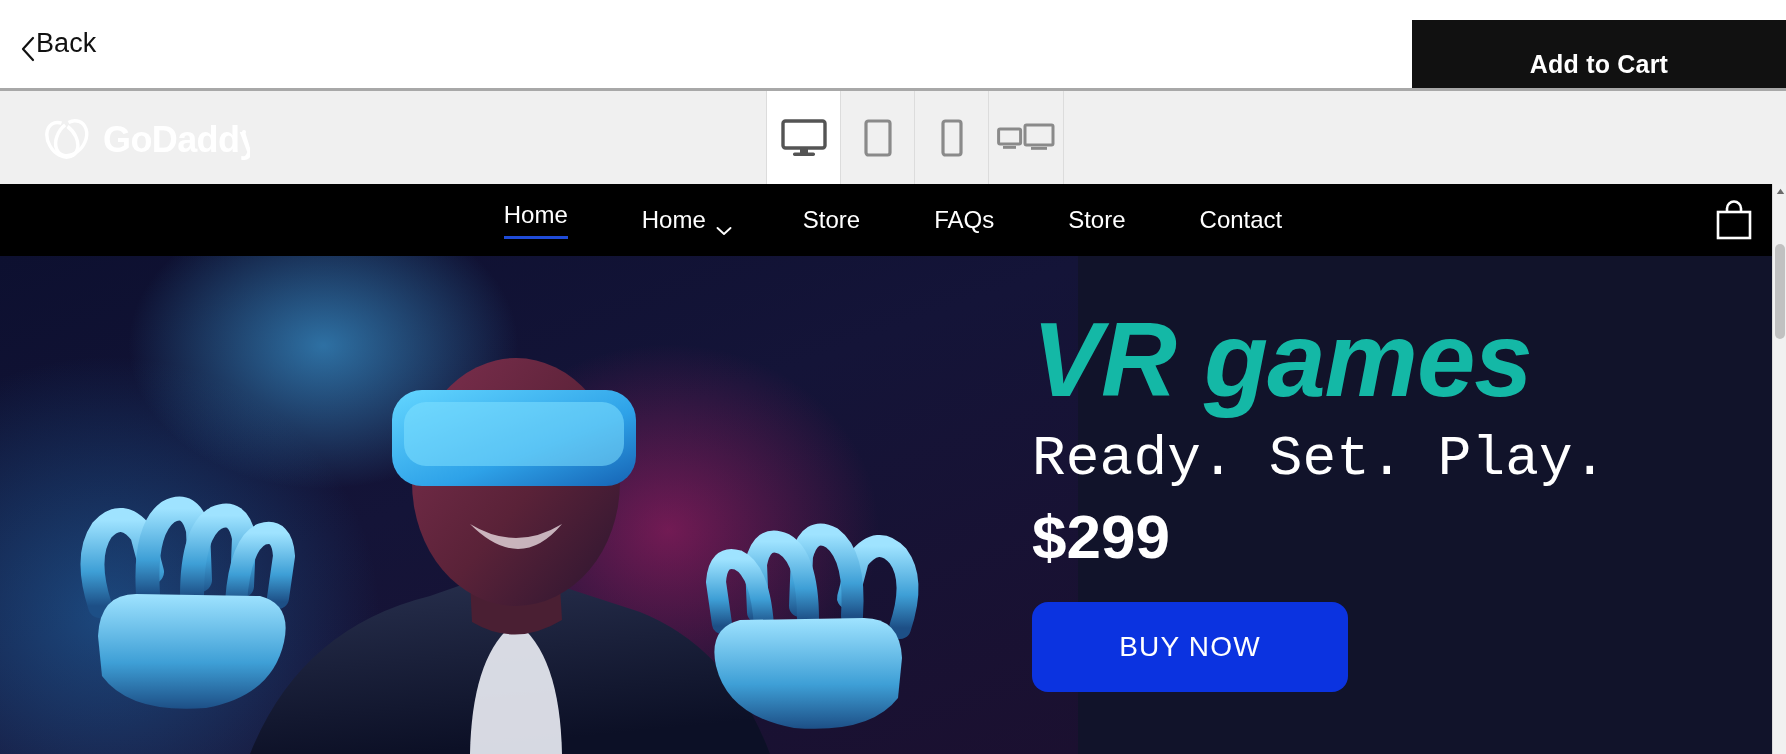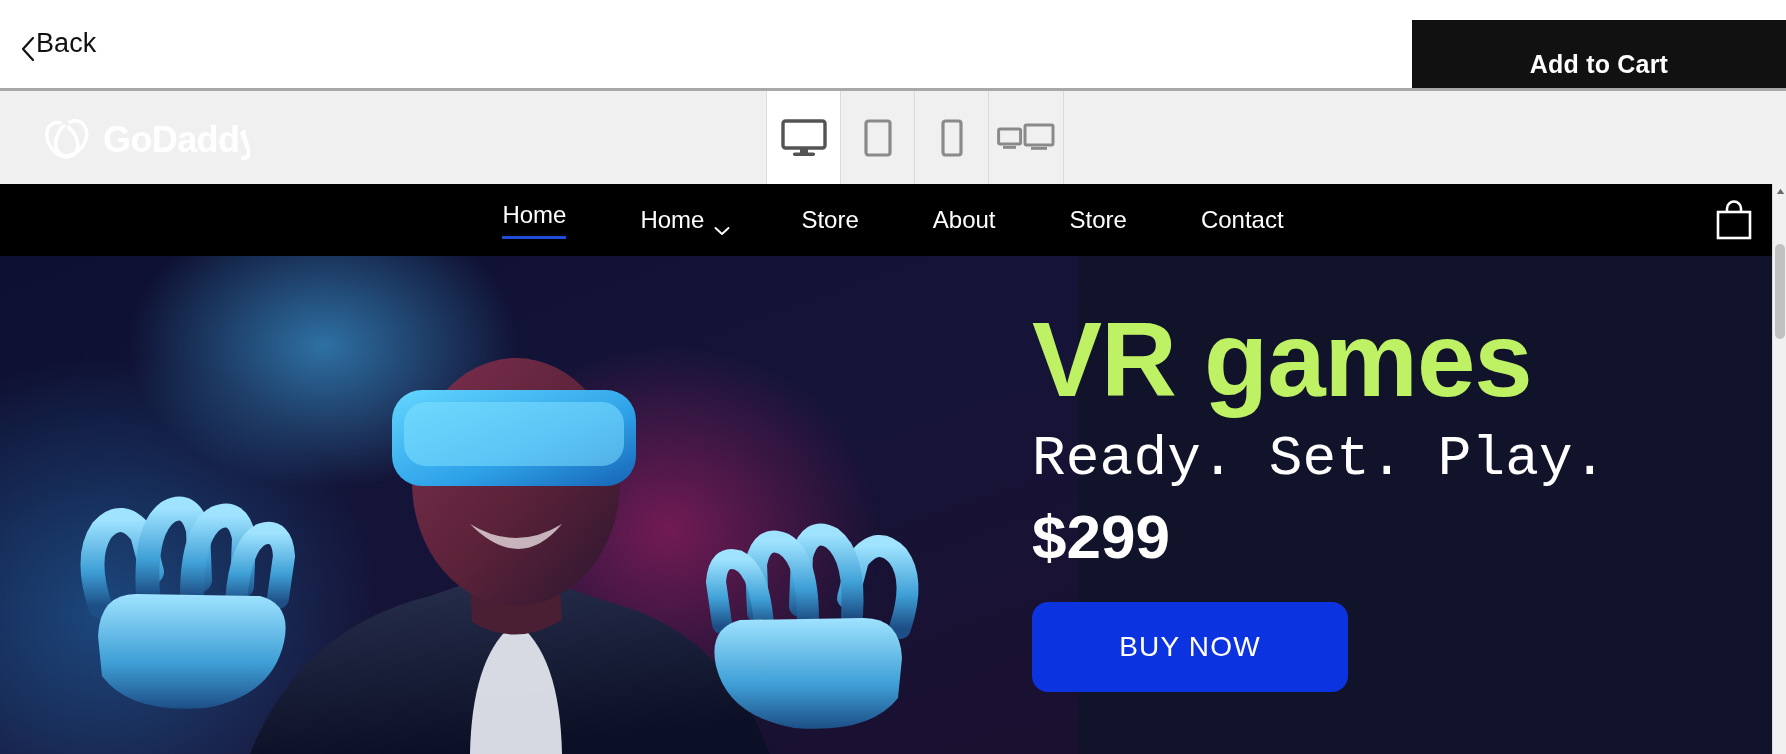--- a/index.html
+++ b/index.html
@@ -174,21 +174,22 @@
     left: 1032px;
     top: 48px;
     width: 640px;
     color: #ffffff;
   }
   .hero-title {
     font-size: 105px;
     font-weight: bold;
     line-height: 1.06;
     letter-spacing: -1px;
-    color: #bef264;
+    color: #14b8a6;
+    font-style: italic;
   }
   .hero-subtitle {
     font-size: 56px;
     font-weight: normal;
     margin-top: 12px;
     color: #ffffff;
     letter-spacing: 0.2px;
     font-family: Liberation Mono, monospace;
   }
   .hero-price {
@@ -320,21 +321,21 @@
         <span class="chev">
           <svg width="16" height="10" viewBox="0 0 16 10" xmlns="http://www.w3.org/2000/svg">
             <path d="M1.5 2 L8 8 L14.5 2" fill="none" stroke="#ffffff" stroke-width="1.9" stroke-linecap="round" stroke-linejoin="round"></path>
           </svg>
         </span>
       </div>
       <div class="nav-item">
         <span class="nav-text">Store</span>
       </div>
       <div class="nav-item">
-        <span class="nav-text">About</span>
+        <span class="nav-text">FAQs</span>
       </div>
       <div class="nav-item">
         <span class="nav-text">Store</span>
       </div>
       <div class="nav-item">
         <span class="nav-text">Contact</span>
       </div>
     </div>
 
     <div class="cart-btn">

